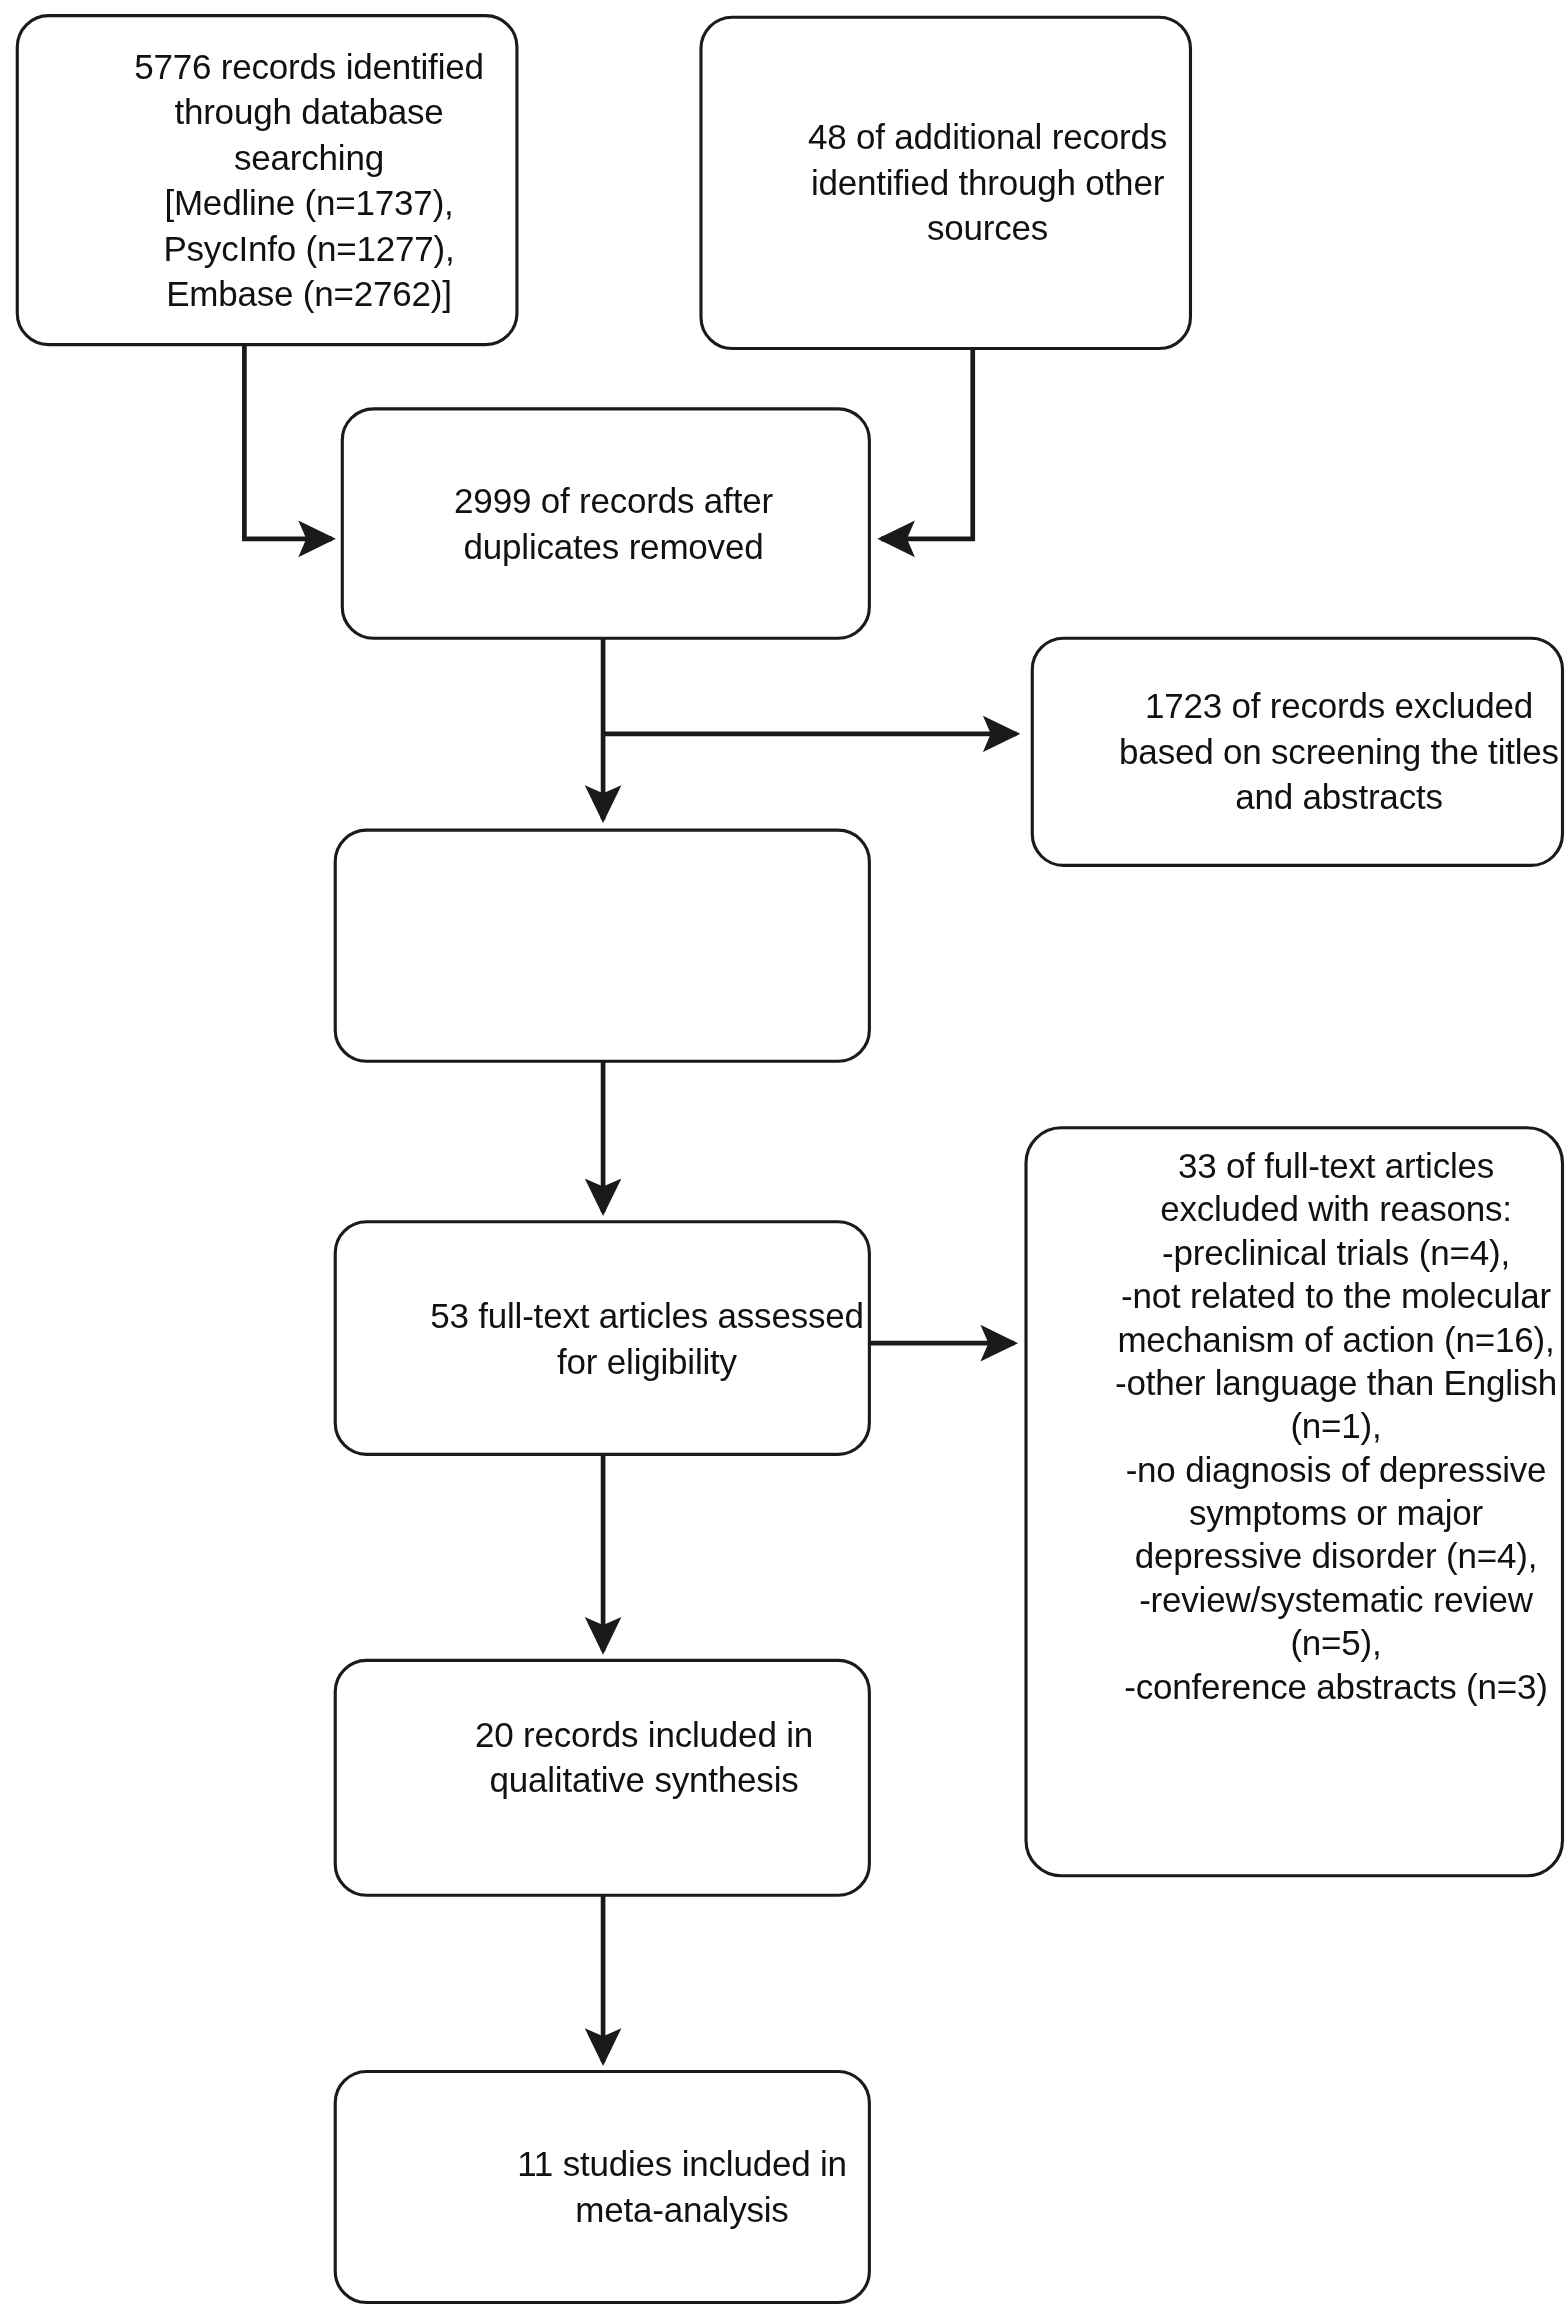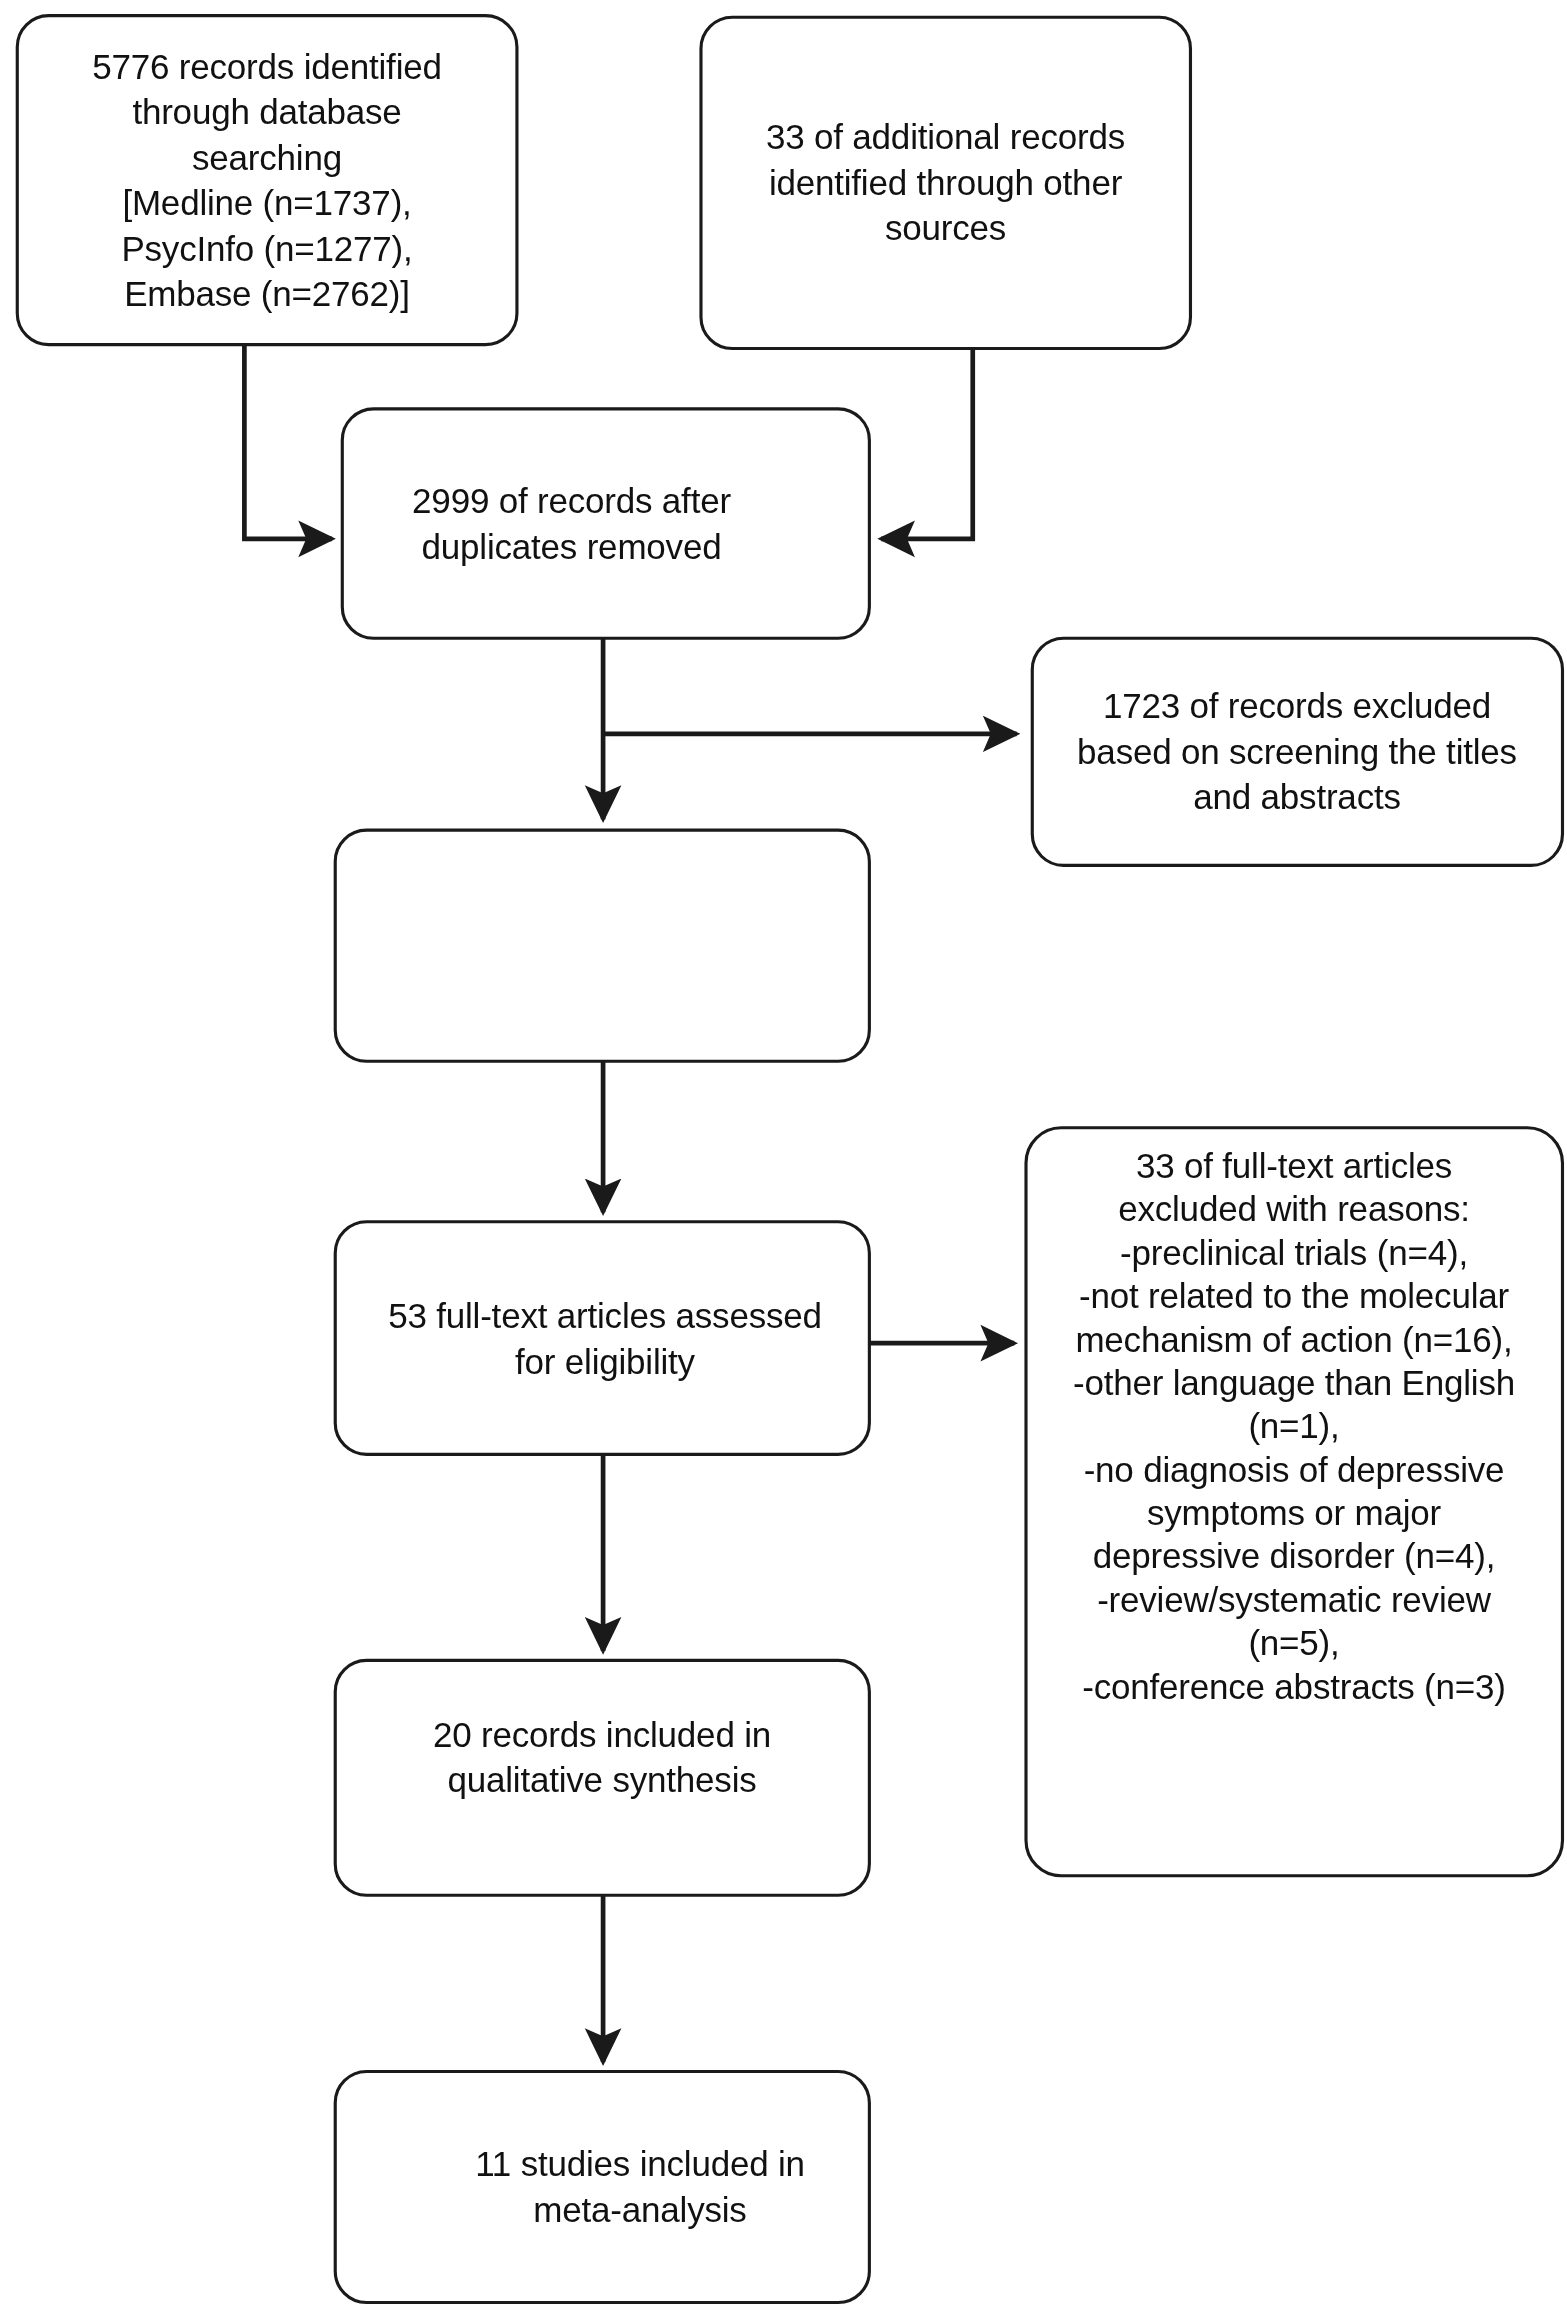--- a/index.html
+++ b/index.html
@@ -46,20 +46,21 @@
     text-align: center;
     font-family: "Liberation Sans", sans-serif;
     font-size: 35px;
     line-height: 1.30;
     color: #111111;
     letter-spacing: -0.2px;
     box-sizing: border-box;
     padding: 0 11px;
     pointer-events: none;
     white-space: pre-line;
+    margin-left: 42px;
   }
   .node-text-block.tight {
     line-height: 1.24;
   }
   .hit-area {
     position: absolute;
     box-sizing: border-box;
   }
 </style>
 </head>
@@ -111,21 +112,21 @@
 
   </svg>
 
   <div class="node-text-block" style="left:17px; top:15.7px; width:500px; height:329px;">5776 records identified
 through database
 searching
 [Medline (n=1737),
 PsycInfo (n=1277),
 Embase (n=2762)]</div>
 
-  <div class="node-text-block" style="left:701px; top:17px; width:489px; height:331px;">33 of additional records
+  <div class="node-text-block" style="left:701px; top:17px; width:489px; height:331px;">48 of additional records
 identified through other
 sources</div>
 
   <div class="node-text-block" style="left:342px; top:409px; width:446px; height:229px;padding-left:24px;">2999 of records after
 duplicates removed</div>
 
   <div class="node-text-block" style="left:1032px; top:638px; width:530px; height:227px;">1723 of records excluded
 based on screening the titles
 and abstracts</div>
 

